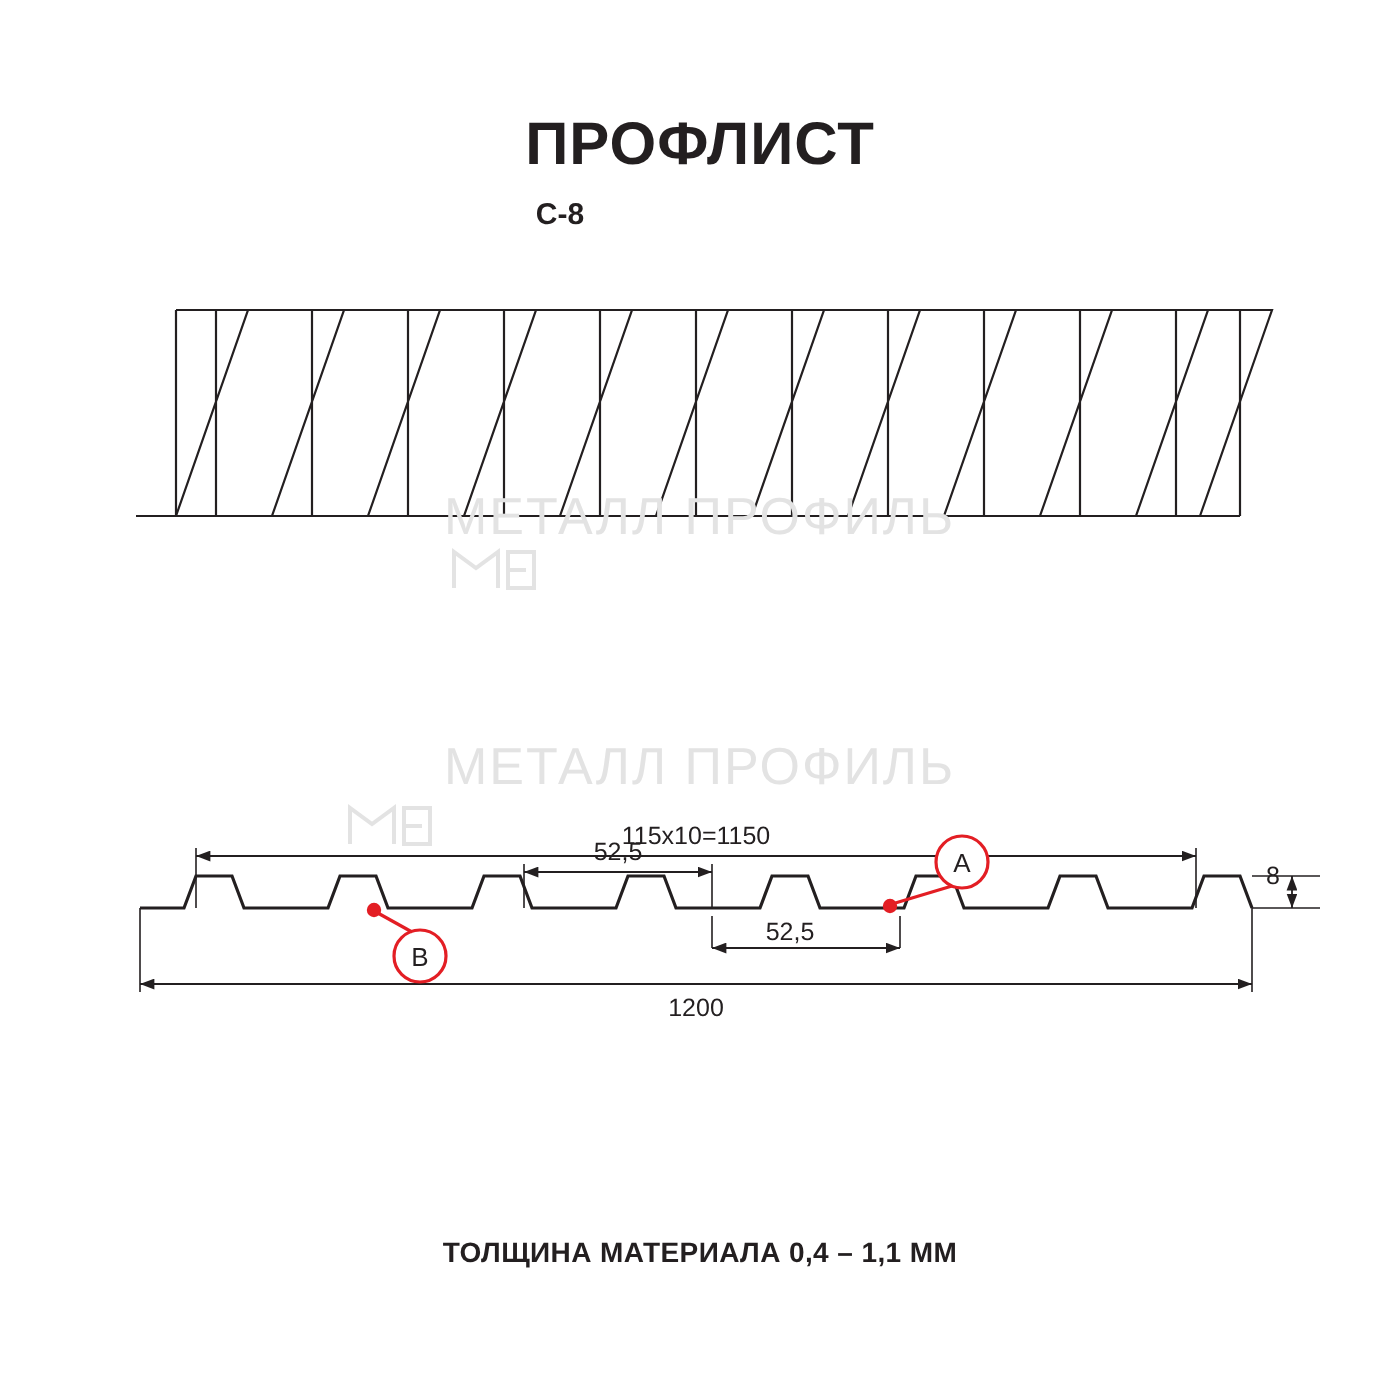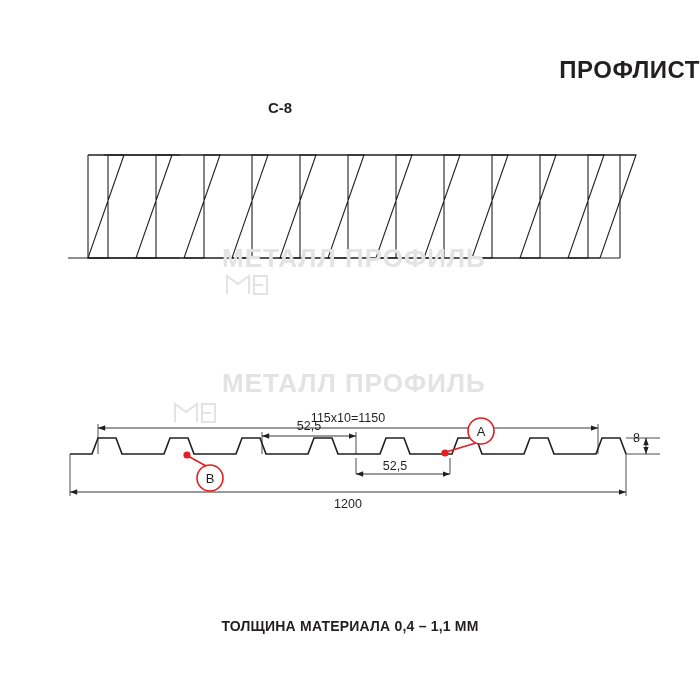--- a/index.html
+++ b/index.html
@@ -17,22 +17,22 @@
   }
   .page {
     position: absolute;
     inset: 0;
   }
   .title {
     position: absolute;
     top: 56px;
     left: 0;
     width: 700px;
-    text-align: right;
-    font-size: 24px;
+    text-align: center;
+    font-size: 30px;
     font-weight: bold;
     letter-spacing: 0.5px;
     color: #231f20;
   }
   .subtitle {
     position: absolute;
     top: 99px;
     left: 0;
     width: 560px;
     text-align: center;
@@ -61,21 +61,21 @@
   .section-wrap {
     position: absolute;
     top: 376px;
     left: 40px;
     width: 620px;
     height: 140px;
   }
   .wm {
     position: absolute;
     font-family: "Liberation Sans", sans-serif;
-    font-weight: bold;
+    font-weight: normal;
     color: #e3e3e3;
     white-space: nowrap;
     pointer-events: none;
     user-select: none;
   }
   .wm1 {
     top: 243px;
     left: 222px;
     font-size: 26px;
     letter-spacing: 1px;

